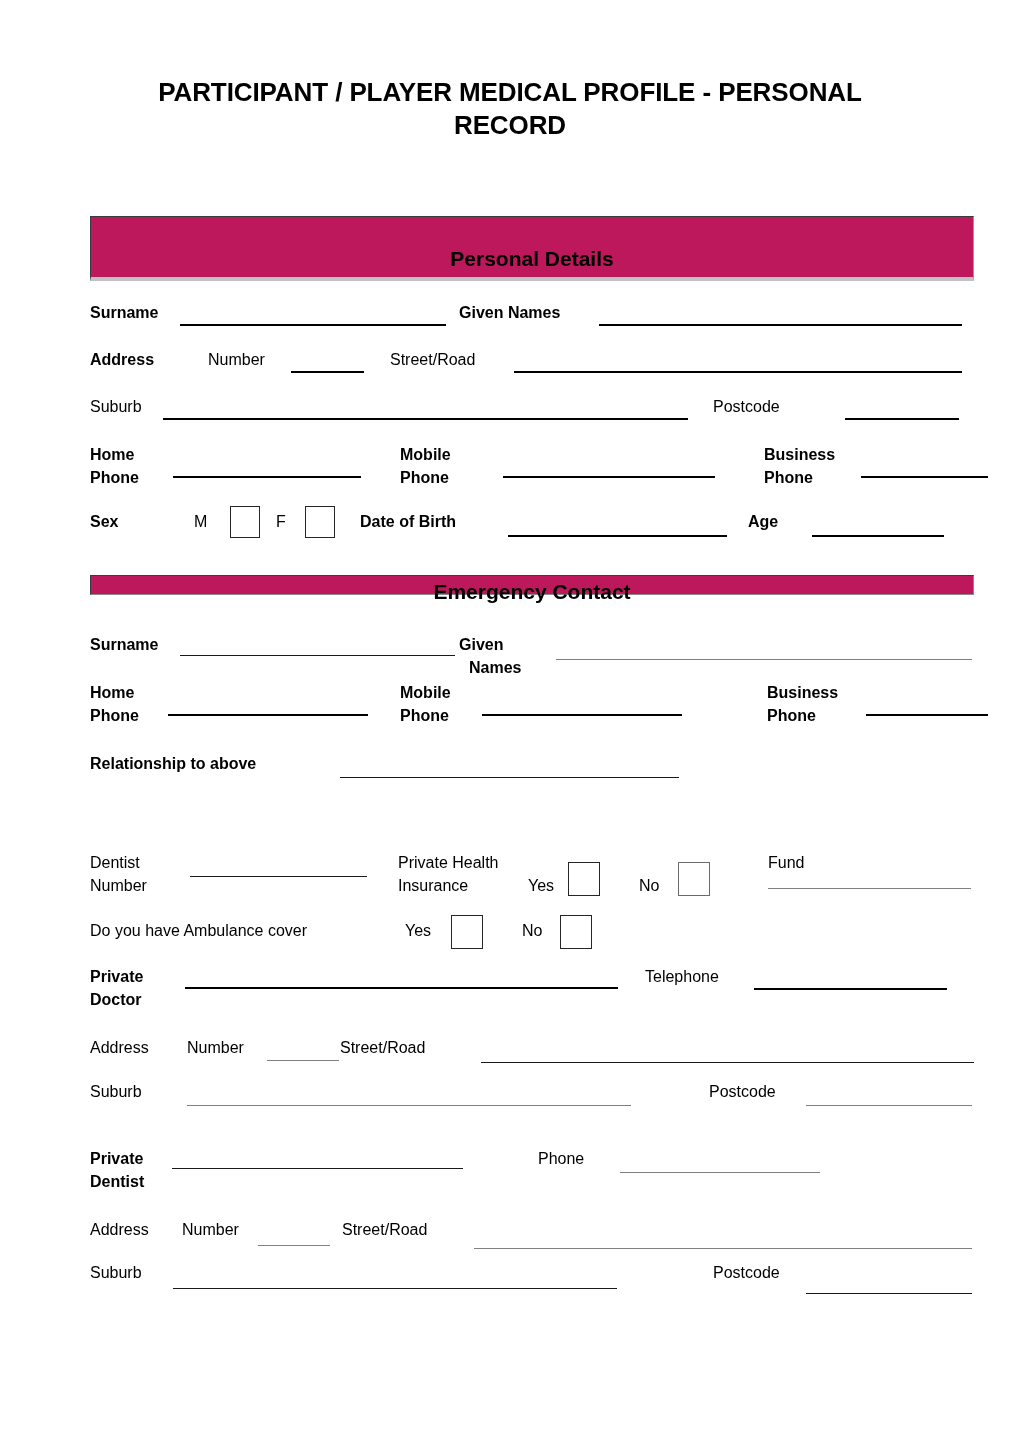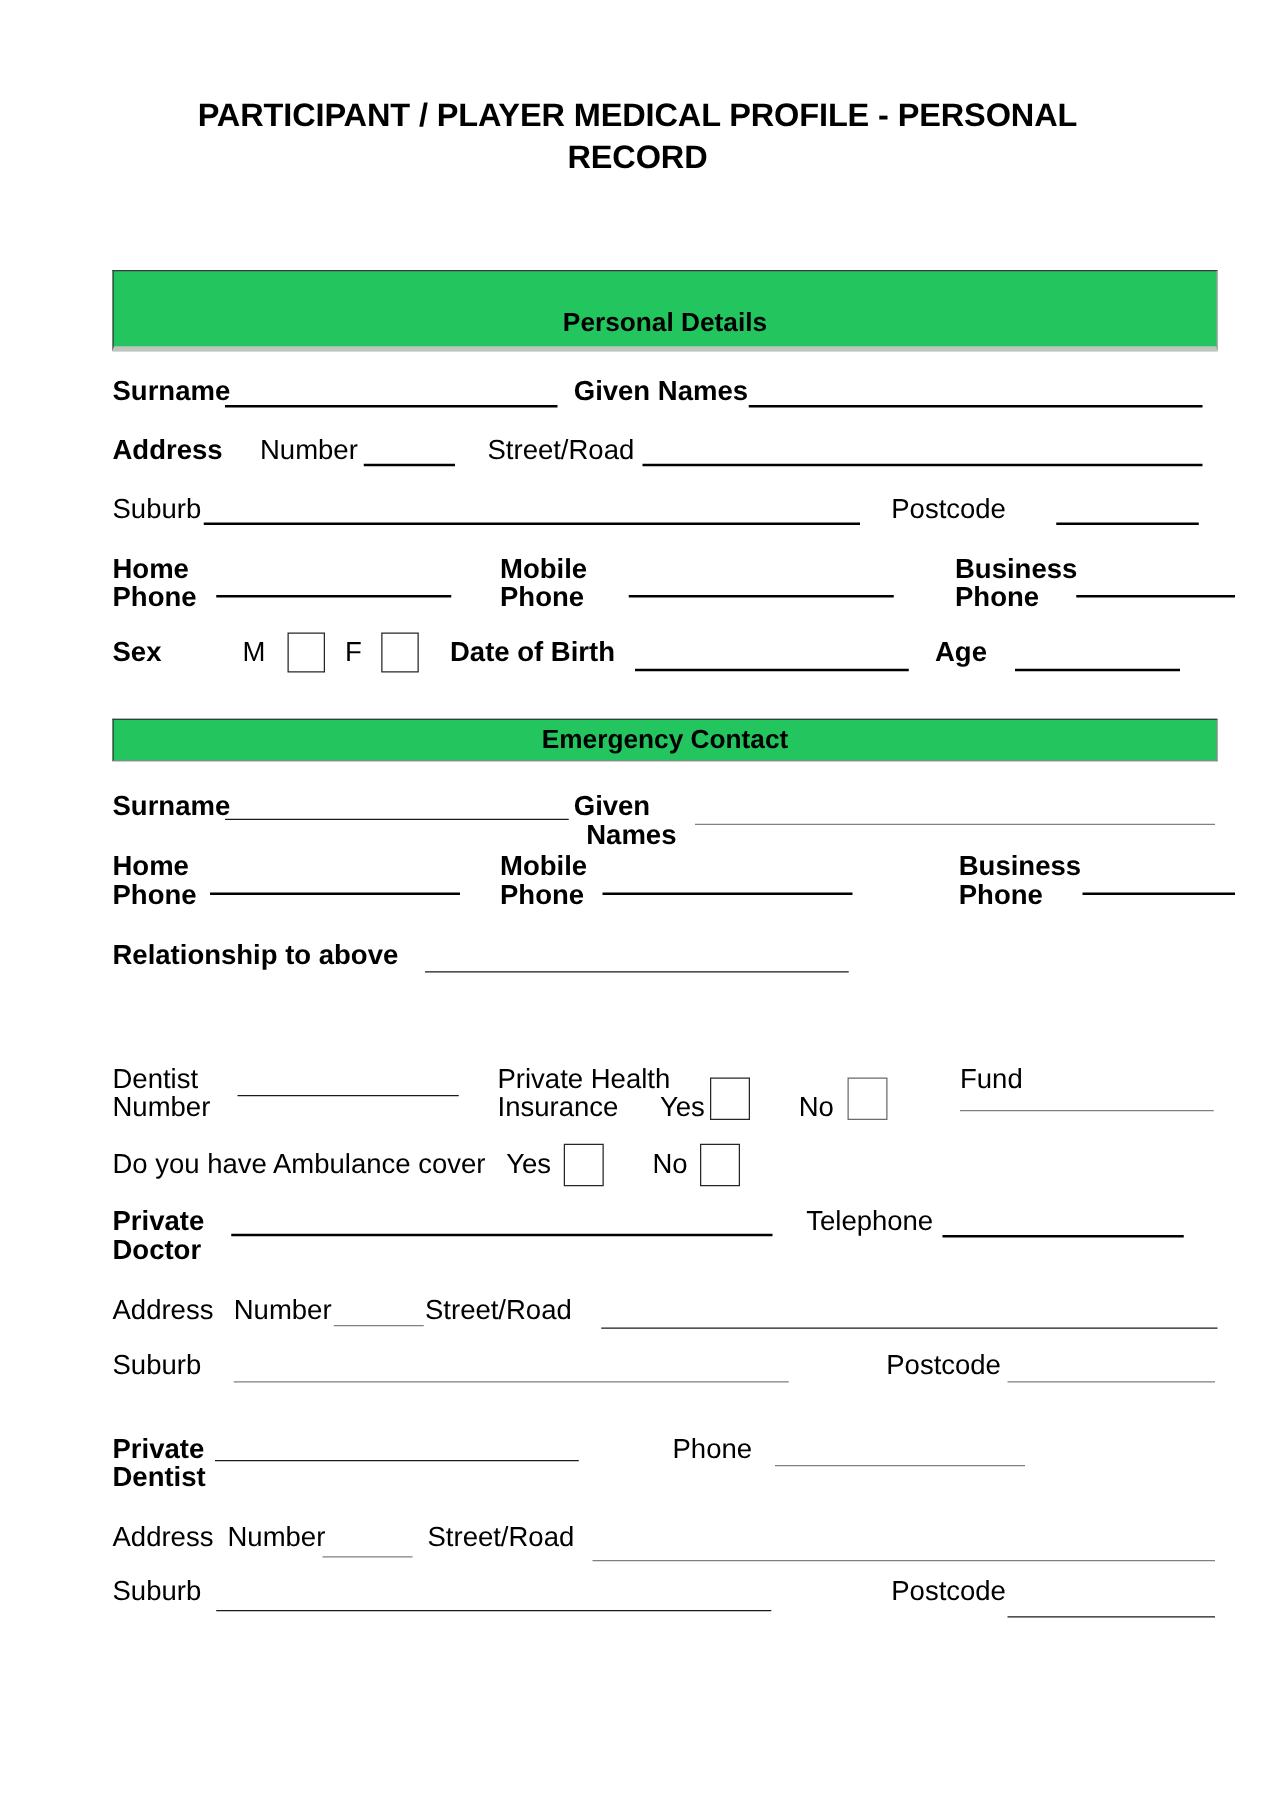--- a/index.html
+++ b/index.html
@@ -39,39 +39,39 @@
     top: 155px;
     width: 860px;
     text-align: center;
     font-size: 13.2px;
     line-height: 19px;
   }
 
   
   .sect-bar {
     position: absolute;
-    background: #22c55e;
+    background: #be185d;
     border-top: 1px solid #3b3b3b;
     border-left: 1px solid #3b3b3b;
     border-right: 1px solid #8a8a8a;
     border-bottom: 1px solid #8a8a8a;
     box-sizing: border-box;
     text-align: center;
     font-size: 21px;
     font-weight: bold;
   }
   .sect-bar.tall {
     border-bottom: 4px solid #c2c2c2;
     border-right: 1px solid #9a9a9a;
   }
 
   
   .lbl {
     position: absolute;
-    font-size: 22px;
+    font-size: 16px;
     line-height: 23px;
     white-space: nowrap;
     text-align: right;
   }
   .lbl.b { font-weight: bold; }
 
   
   .rule {
     position: absolute;
     height: 0;
@@ -137,21 +137,21 @@
   <div class="lbl b" style="left:90px; top:510px;">Sex</div>
   <div class="lbl" style="left:194px; top:510px;">M</div>
   <div class="cbox" style="left:230px; top:506px; width:30px; height:32px;"></div>
   <div class="lbl" style="left:276px; top:510px;">F</div>
   <div class="cbox" style="left:305px; top:506px; width:30px; height:32px;"></div>
   <div class="lbl b" style="left:360px; top:510px;">Date of Birth</div>
   <div class="rule" style="left:508px; top:535px; width:219px;"></div>
   <div class="lbl b" style="left:748px; top:510px;">Age</div>
   <div class="rule" style="left:812px; top:535px; width:132px;"></div>
 
-  <div class="sect-bar" style="left:90px; top:575px; width:884px; height:34px; padding-top:4px;">
+  <div class="sect-bar" style="left:90px; top:575px; width:884px; height:20px; padding-top:4px;">
     <span>Emergency Contact</span>
   </div>
 
   <div class="lbl b" style="left:90px; top:633px;">Surname</div>
   <div class="rule thin dk" style="left:180px; top:655px; width:275px;"></div>
   <div class="lbl b" style="left:459px; top:633px;">Given</div>
   <div class="lbl b" style="left:469px; top:656px;">Names</div>
   <div class="rule thin gray" style="left:556px; top:659px; width:416px;"></div>
 
   <div class="lbl b" style="left:90px; top:681px;">Home</div>

